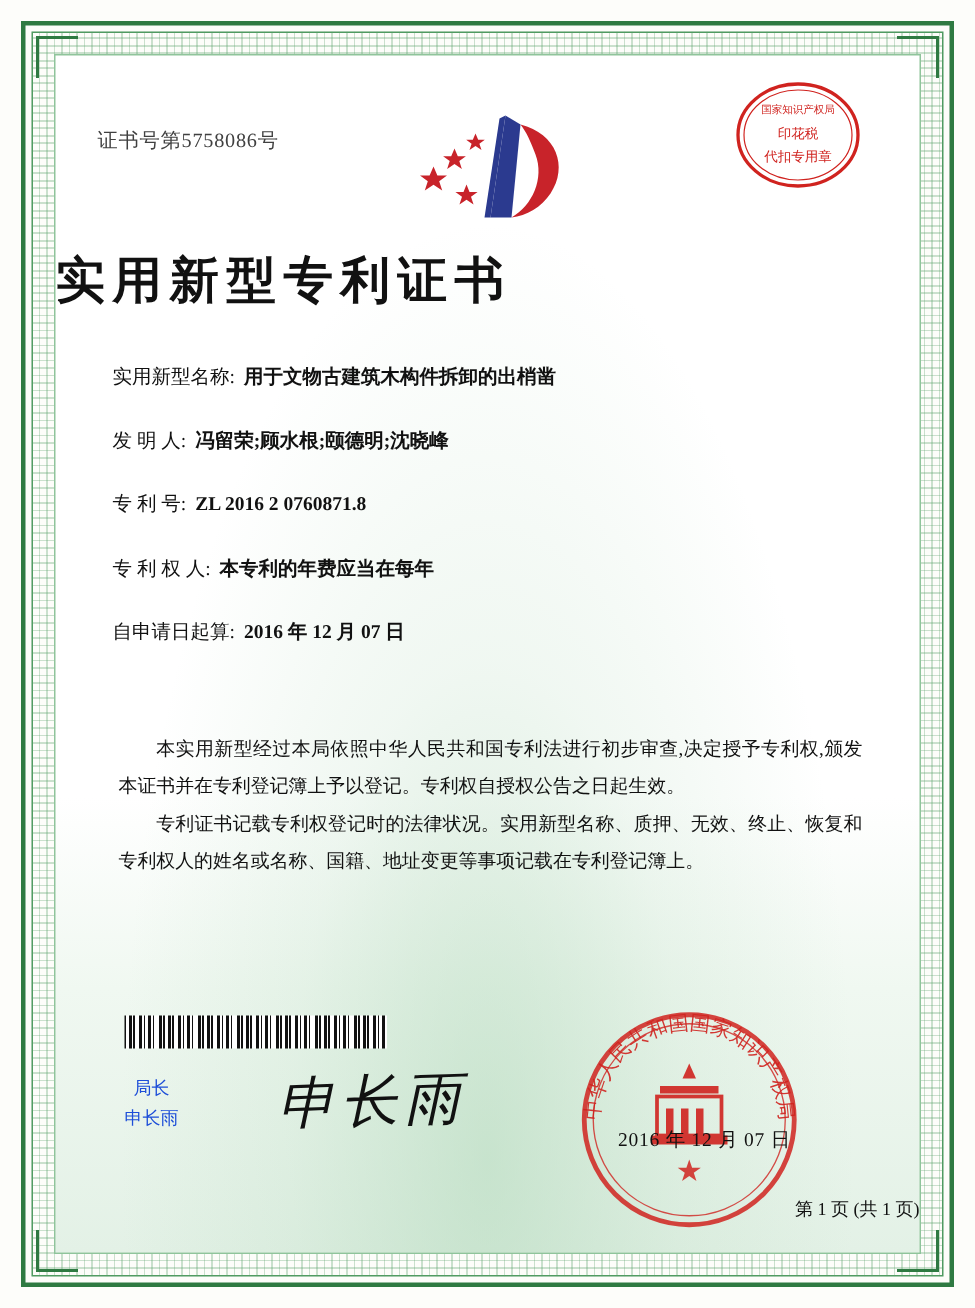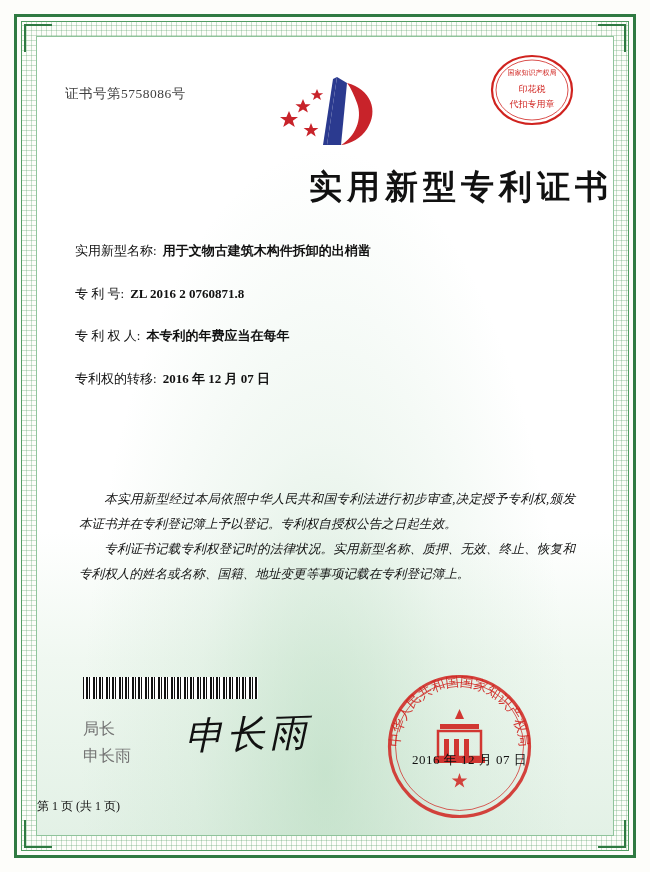--- a/index.html
+++ b/index.html
@@ -88,21 +88,21 @@
     right: 38px;
     top: 10px;
     width: 86px;
     height: 86px;
   }
   .title {
     position: absolute;
     top: 128px;
     left: 0;
     width: 100%;
-    text-align: right;
+    text-align: left;
     font-size: 33px;
     font-weight: bold;
     letter-spacing: 5px;
     color: #111;
     font-family: "DejaVu Serif", serif;
   }
 
   
   .rows {
     position: absolute;
@@ -135,21 +135,20 @@
     left: 42px;
     right: 38px;
     font-size: 12.6px;
     line-height: 1.95;
     color: #111;
     text-align: justify;
   }
   .paras p {
     margin: 0 0 1px 0;
     text-indent: 2em;
-    font-style: italic;
   }
 
   
   .barcode {
     position: absolute;
     left: 46px;
     top: 640px;
     width: 175px;
     height: 22px;
     background:
@@ -158,23 +157,24 @@
         #111 3px 5px, #fff 5px 6px,
         #111 6px 7px, #fff 7px 10px,
         #111 10px 12px, #fff 12px 13px);
   }
 
   
   .sig-label {
     position: absolute;
     left: 46px;
     top: 678px;
-    font-size: 16px;
+    font-size: 12px;
     line-height: 1.7;
-    color: #737373;
+    color: #1d4ed8;
+    text-align: center;
   }
   .sig-script {
     position: absolute;
     left: 148px;
     top: 672px;
     font-size: 38px;
     color: #111;
     font-family: "DejaVu Serif", serif;
     font-style: italic;
     letter-spacing: 4px;
@@ -195,21 +195,21 @@
     color: #111;
     letter-spacing: 0.5px;
   }
 
   
   .page-no {
     position: absolute;
     bottom: 20px;
     left: 0;
     width: 100%;
-    text-align: left;
+    text-align: right;
     font-size: 12px;
     color: #111;
   }
   .corner {
     position: absolute;
     width: 26px;
     height: 26px;
     border: 2px solid #2f7a42;
   }
   .c-tl { left: 24px; top: 24px; border-right: none; border-bottom: none; }
@@ -261,27 +261,30 @@
       </svg>
     </div>
 
     <div class="title">实用新型专利证书</div>
 
     <div class="rows">
       <div class="row">
         <span class="lbl">实用新型名称:</span><span class="val">用于文物古建筑木构件拆卸的出梢凿</span>
       </div>
       <div class="row">
+        <span class="lbl">发 明 人:</span><span class="val">冯留荣;顾水根;颐德明;沈晓峰</span>
+      </div>
+      <div class="row">
         <span class="lbl">专 利 号:</span><span class="val">ZL 2016 2 0760871.8</span>
       </div>
       <div class="row">
         <span class="lbl">专 利 权 人:</span><span class="val">本专利的年费应当在每年</span>
       </div>
       <div class="row">
-        <span class="lbl">专利权的转移:</span><span class="val">2016 年 12 月 07 日</span>
+        <span class="lbl">自申请日起算:</span><span class="val">2016 年 12 月 07 日</span>
       </div>
     </div>
 
     <div class="paras">
       <p>本实用新型经过本局依照中华人民共和国专利法进行初步审查,决定授予专利权,颁发本证书并在专利登记簿上予以登记。专利权自授权公告之日起生效。</p>
       <p>专利证书记载专利权登记时的法律状况。实用新型名称、质押、无效、终止、恢复和专利权人的姓名或名称、国籍、地址变更等事项记载在专利登记簿上。</p>
     </div>
 
     <div class="barcode"></div>
 

